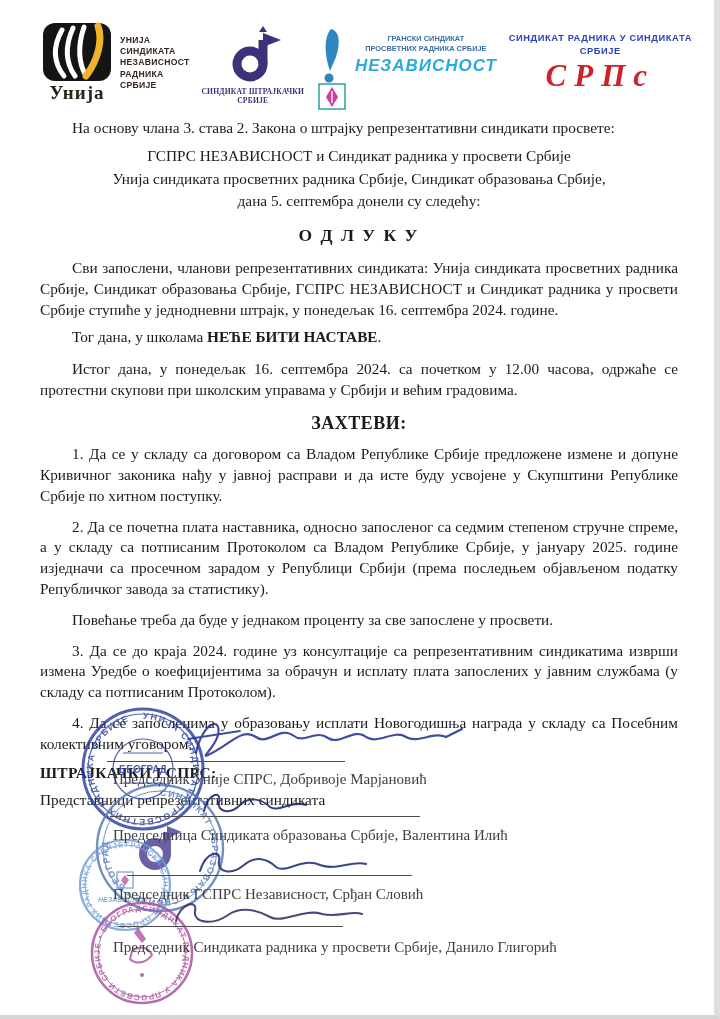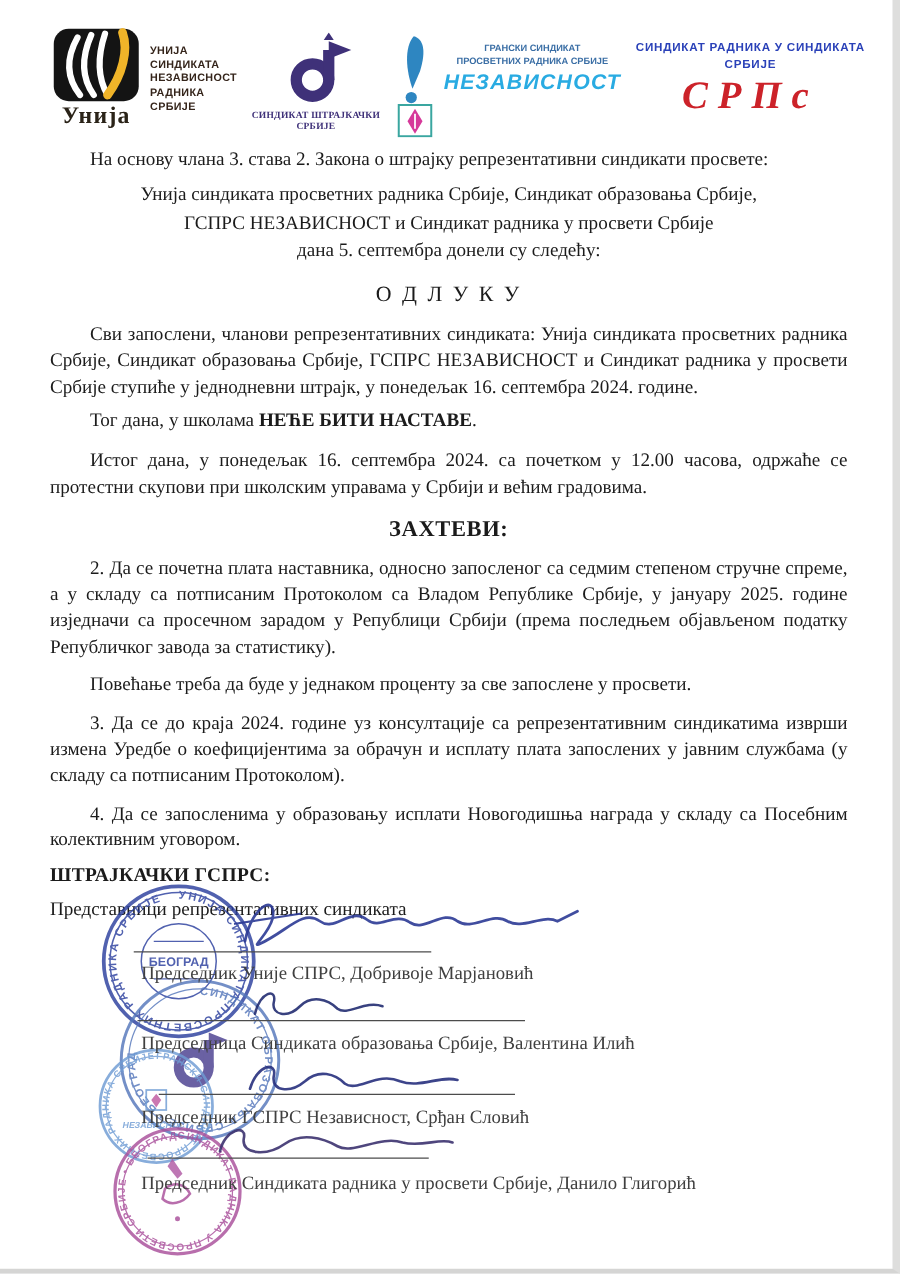--- a/index.html
+++ b/index.html
@@ -31,21 +31,21 @@
   .nez-brand{font-family:"Liberation Sans",sans-serif;font-weight:bold;font-style:italic;font-size:17px;color:#29abe2;letter-spacing:1px;margin-top:3px;}
   .logo-srps{flex-direction:column;align-items:center;margin-top:10px;}
   .srps-lines{font-family:"Liberation Sans",sans-serif;font-weight:bold;font-size:9.3px;line-height:1.35;color:#2a41b8;text-align:center;letter-spacing:.6px;}
   .srps-brand{font-family:"Liberation Serif",serif;font-weight:bold;font-style:italic;font-size:31px;color:#cc2229;letter-spacing:8px;margin-top:1px;}
   
   .doc{position:absolute;top:118px;left:40px;right:36px;font-size:15.3px;line-height:1.36;}
   .doc p{margin:0 0 7px 0;}
   .p-indent{text-indent:32px;}
   .p-just{text-align:justify;}
   .p-center{text-align:center;text-indent:0;}
-  .h-decision{font-weight:normal;font-size:17.5px;letter-spacing:2px;text-align:center;margin:12px 0 10px 0;}
+  .h-decision{font-weight:bold;font-size:17.5px;letter-spacing:2px;text-align:center;margin:12px 0 10px 0;}
   .h-demands{font-weight:bold;font-size:18px;text-align:center;margin:10px 0 9px 0;letter-spacing:.5px;}
   .committee-title{font-weight:bold;margin:14px 0 2px 32px;font-size:15.5px;letter-spacing:.3px;}
   .committee-sub{margin-left:60px;font-size:15.3px;}
   
   .sig-area{position:absolute;left:0;top:703px;width:714px;height:312px;}
   .sig-area .abs{position:absolute;}
   .sig-line{border-top:1.4px solid #4c4c4c;height:0;}
   .sig-label{font-size:15px;color:#404040;white-space:nowrap;}
   .stamp{opacity:.82;}
   .sig-ink{opacity:.9;}
@@ -111,32 +111,33 @@
       <div class="srps-lines">
         <div>СИНДИКАТ  РАДНИКА У СИНДИКАТА</div>
         <div>СРБИЈЕ</div>
       </div>
       <div class="srps-brand">СРПс</div>
     </div>
   </div>
 
   <div class="doc">
     <p class="p-indent">На основу члана 3. става 2. Закона о штрајку репрезентативни синдикати просвете:</p>
+    <p class="p-center" style="margin-bottom:2px;">ГСПРС НЕЗАВИСНОСТ и Синдикат радника у просвети Србије</p>
     <p class="p-center" style="margin-bottom:2px;">Унија синдиката просветних радника Србије, Синдикат образовања Србије,</p>
-    <p class="p-center" style="margin-bottom:2px;">ГСПРС НЕЗАВИСНОСТ и Синдикат радника у просвети Србије</p>
     <p class="p-center">дана 5. септембра донели су следећу:</p>
 
     <h1 class="h-decision">О Д Л У К У</h1>
 
     <p class="p-indent p-just">Сви запослени, чланови репрезентативних синдиката: Унија синдиката просветних радника Србије, Синдикат образовања Србије, ГСПРС НЕЗАВИСНОСТ и Синдикат радника у просвети Србије ступиће у једнодневни штрајк, у понедељак 16. септембра 2024. године.</p>
     <p class="p-indent"><span>Тог дана, у школама </span><b>НЕЋЕ БИТИ НАСТАВЕ</b><span>.</span></p>
     <p class="p-indent p-just" style="margin-top:11px;">Истог дана, у понедељак 16. септембра 2024. са почетком у 12.00 часова, одржаће се протестни скупови при школским управама у Србији и већим градовима.</p>
 
     <h2 class="h-demands">ЗАХТЕВИ:</h2>
 
+    <p class="p-indent p-just">1. Да се у складу са договором са Владом Републике Србије предложене измене и допуне Кривичног законика нађу у јавној расправи и да исте буду усвојене у Скупштини Републике Србије по хитном поступку.</p>
     <p class="p-indent p-just" style="margin-top:10px;">2. Да се почетна плата наставника, односно запосленог са седмим степеном стручне спреме, а у складу са потписаним Протоколом са Владом Републике Србије, у јануару 2025. године изједначи са просечном зарадом у Републици Србији (према последњем објављеном податку Републичког завода за статистику).</p>
     <p class="p-indent" style="margin-top:10px;">Повећање треба да буде у једнаком проценту за све запослене у просвети.</p>
     <p class="p-indent p-just" style="margin-top:10px;">3. Да се до краја 2024. године уз консултације са репрезентативним синдикатима изврши измена Уредбе о коефицијентима за обрачун и исплату плата запослених у јавним службама (у складу са потписаним Протоколом).</p>
     <p class="p-indent p-just" style="margin-top:10px;">4. Да се запосленима у образовању исплати Новогодишња награда у складу са Посебним колективним уговором.</p>
 
     <p class="committee-title">ШТРАЈКАЧКИ ГСПРС:</p>
     <p class="committee-sub">Представници репрезентативних синдиката</p>
   </div>
 
   <div class="sig-area">

